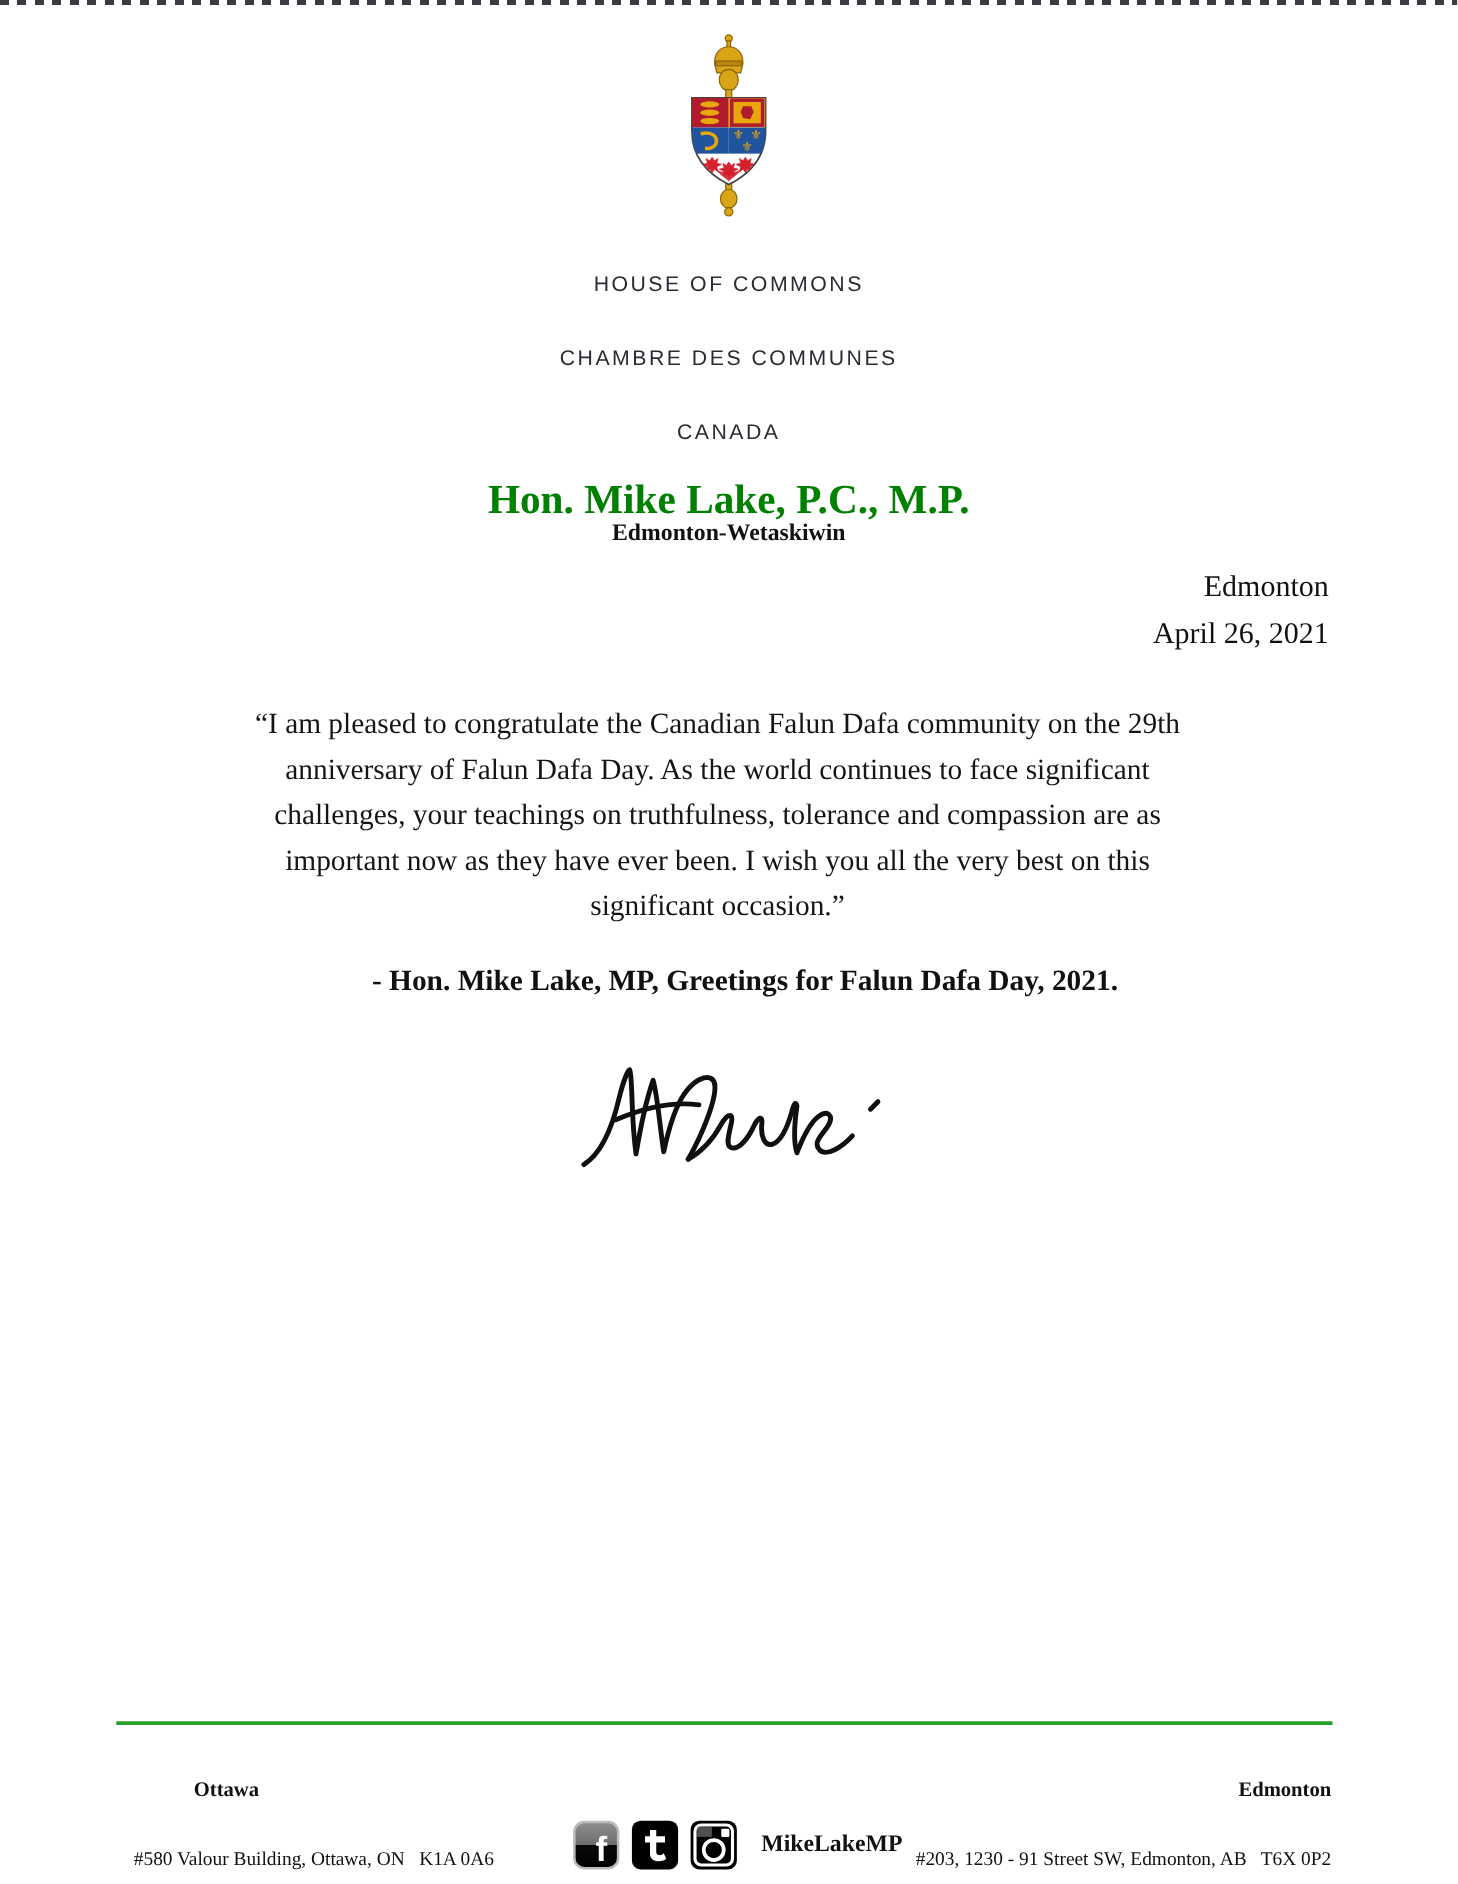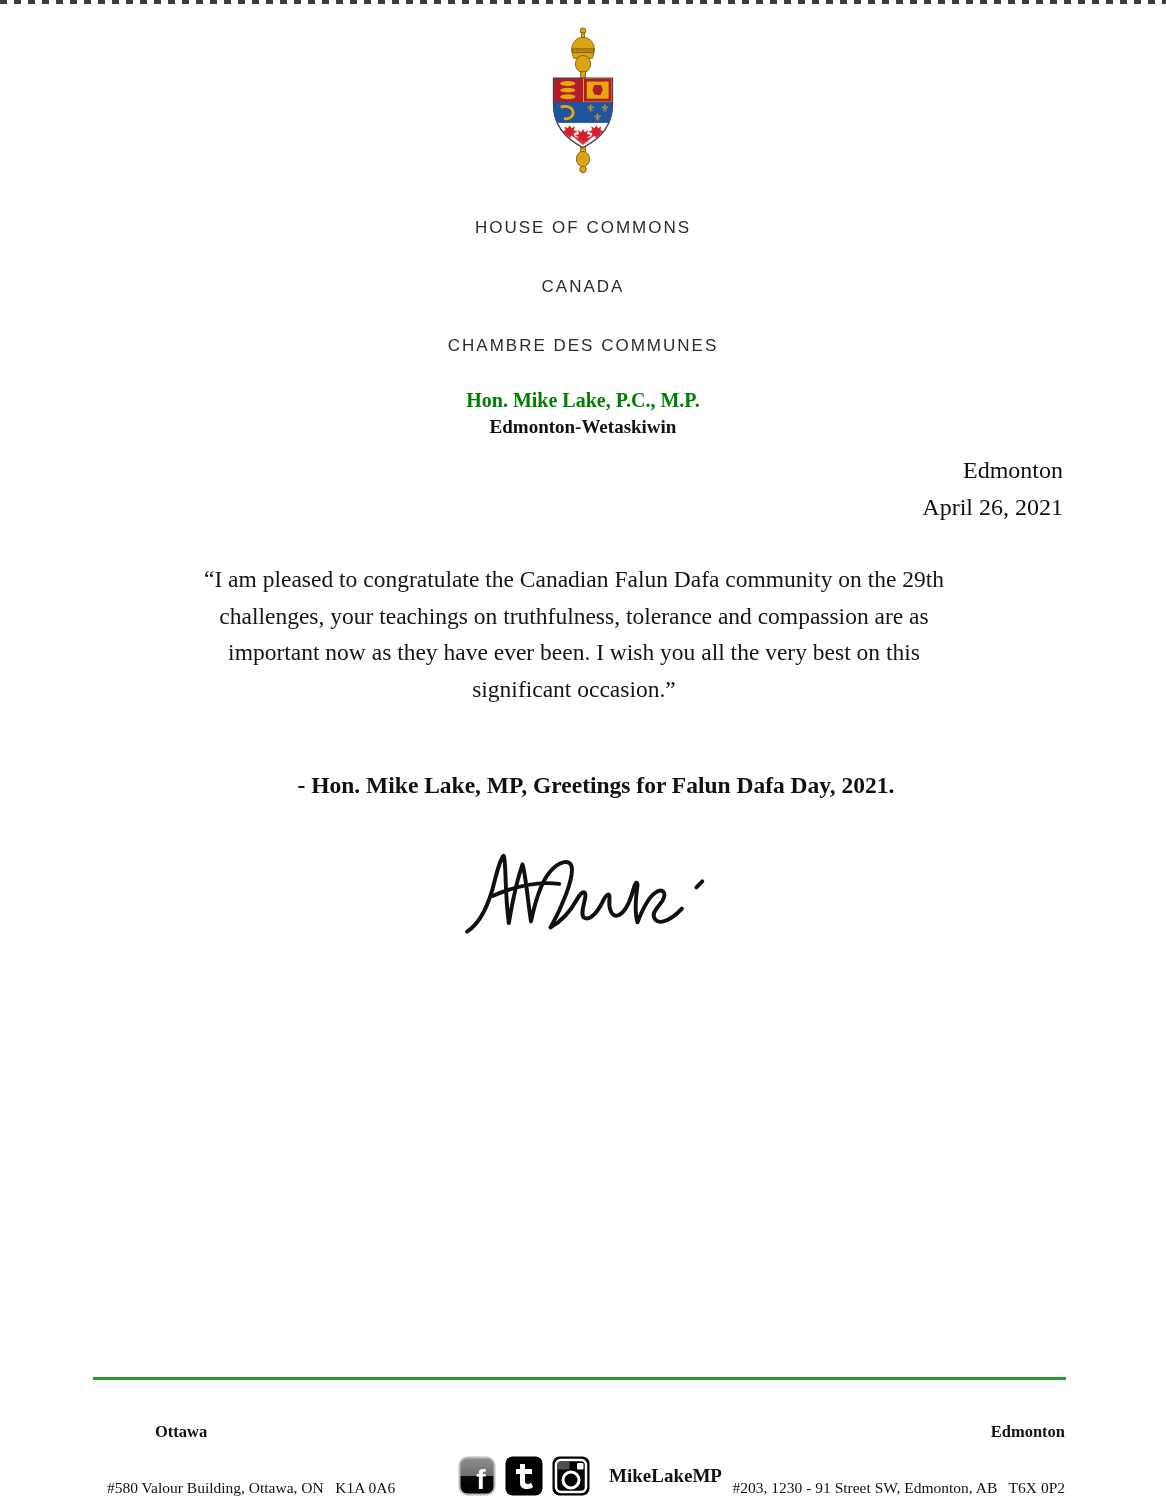--- a/index.html
+++ b/index.html
@@ -12,21 +12,21 @@
     overflow:hidden;
   }
   .page-top-boundary{
     position:absolute;top:0;left:0;width:100%;height:4px;
     background:repeating-linear-gradient(90deg,#3b3b44 0 7px,transparent 7px 14px);
   }
   .letterhead{position:absolute;top:26px;left:0;width:100%;text-align:center;}
   .crest{display:block;margin:0 auto;}
   .org-lines{margin-top:2px;font-family:"Liberation Sans", sans-serif;color:#2b2b33;}
   .org-line{font-size:17px;letter-spacing:2px;line-height:19px;margin-top:40px;}
-  .mp-name{margin-top:30px;font-size:20px;font-weight:bold;color:#008000;line-height:30px;}
+  .mp-name{margin-top:30px;font-size:33px;font-weight:bold;color:#008000;line-height:30px;}
   .mp-riding{font-size:19px;font-weight:bold;color:#111;line-height:24px;}
   .dateline{position:absolute;top:452px;right:103px;text-align:right;font-size:24px;line-height:37px;}
   .body-quote{position:absolute;top:561px;left:74px;width:1000px;text-align:center;
     font-size:23.5px;line-height:36.5px;color:#151515;}
   .attribution{position:absolute;top:772px;left:96px;width:1000px;text-align:center;
     font-size:23.5px;font-weight:bold;color:#111;}
   .signature{position:absolute;top:843px;left:455px;}
   .footer-rule{position:absolute;top:1377px;left:93px;width:973px;height:3px;}
   .footer-col{position:absolute;font-size:15.5px;line-height:18.5px;color:#111;white-space:pre;}
   .footer-left{top:1386px;left:107px;text-align:left;}
@@ -92,34 +92,35 @@
             <path d="M-14,50 l2,3 3,-2 -1,4 4,1 -4,2 1,4 -3,-2 -2,3 -2,-3 -3,2 1,-4 -4,-2 4,-1 -1,-4 3,2 Z"></path>
             <path d="M0,54 l2,3 3,-2 -1,4 4,1 -4,2 1,4 -3,-2 -2,3 -2,-3 -3,2 1,-4 -4,-2 4,-1 -1,-4 3,2 Z"></path>
             <path d="M14,50 l2,3 3,-2 -1,4 4,1 -4,2 1,4 -3,-2 -2,3 -2,-3 -3,2 1,-4 -4,-2 4,-1 -1,-4 3,2 Z"></path>
             <path d="M-12,60 C-6,64 6,64 12,60 L0,70 Z" fill="#d41f2c" opacity="0.9"></path>
           </g>
         </g>
       </g>
     </svg>
     <div class="org-lines">
       <div class="org-line">HOUSE OF COMMONS</div>
+      <div class="org-line">CHAMBRE DES COMMUNES</div>
       <div class="org-line">CANADA</div>
-      <div class="org-line">CHAMBRE DES COMMUNES</div>
     </div>
     <div class="mp-name" style="color: rgb(0, 128, 0);">Hon. Mike Lake, P.C., M.P.</div>
     <div class="mp-riding">Edmonton-Wetaskiwin</div>
   </div>
 
   <div class="dateline">
     <div>Edmonton</div>
     <div>April 26, 2021</div>
   </div>
 
   <div class="body-quote">
     <div>“I am pleased to congratulate the Canadian Falun Dafa community on the 29th</div>
+    <div>anniversary of Falun Dafa Day. As the world continues to face significant</div>
     <div>challenges, your teachings on truthfulness, tolerance and compassion are as</div>
     <div>important now as they have ever been. I wish you all the very best on this</div>
     <div>significant occasion.”</div>
   </div>
 
   <div class="attribution">- Hon. Mike Lake, MP, Greetings for Falun Dafa Day, 2021.</div>
 
   <svg class="signature" width="256" height="104" viewBox="0 0 300 122">
     <g stroke="#101010" stroke-width="4.6" fill="none" stroke-linecap="round" stroke-linejoin="round">
       <path d="M14,104 C30,94 40,72 47,42 C51,26 55,16 57,15 C60,22 58,58 63,94 C67,70 73,42 79,25 C83,38 85,66 89,92 C93,73 100,50 108,38 C120,21 136,17 137,30 C138,44 125,76 112,99"></path>

